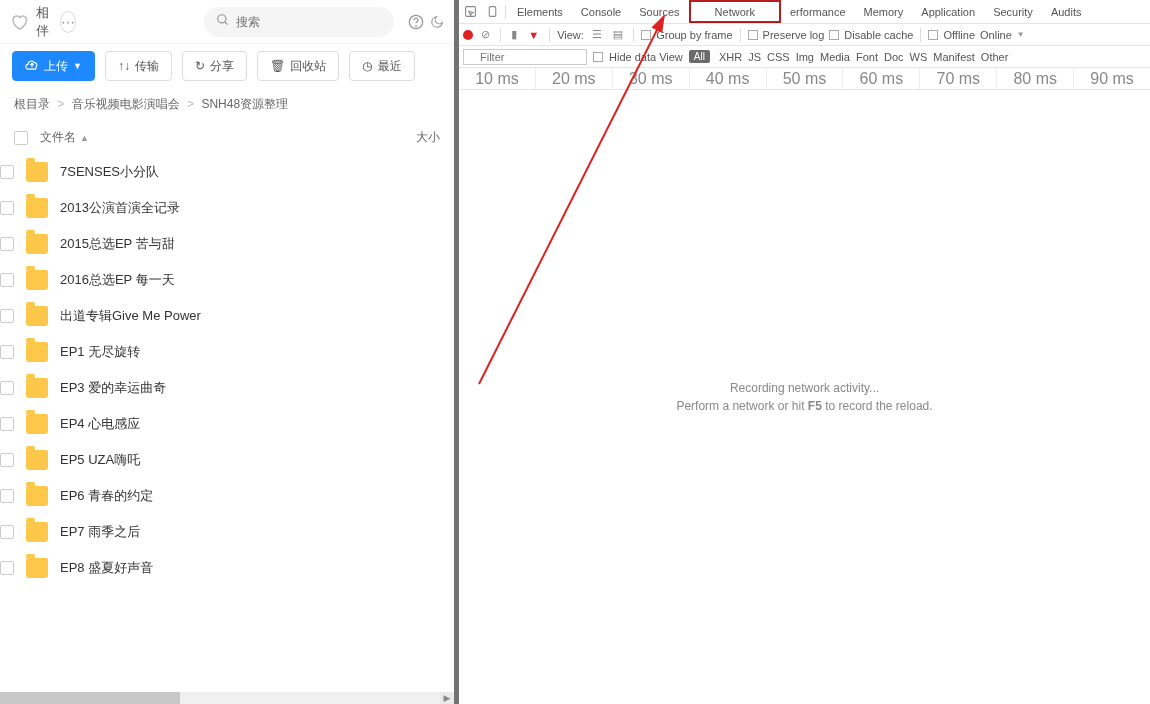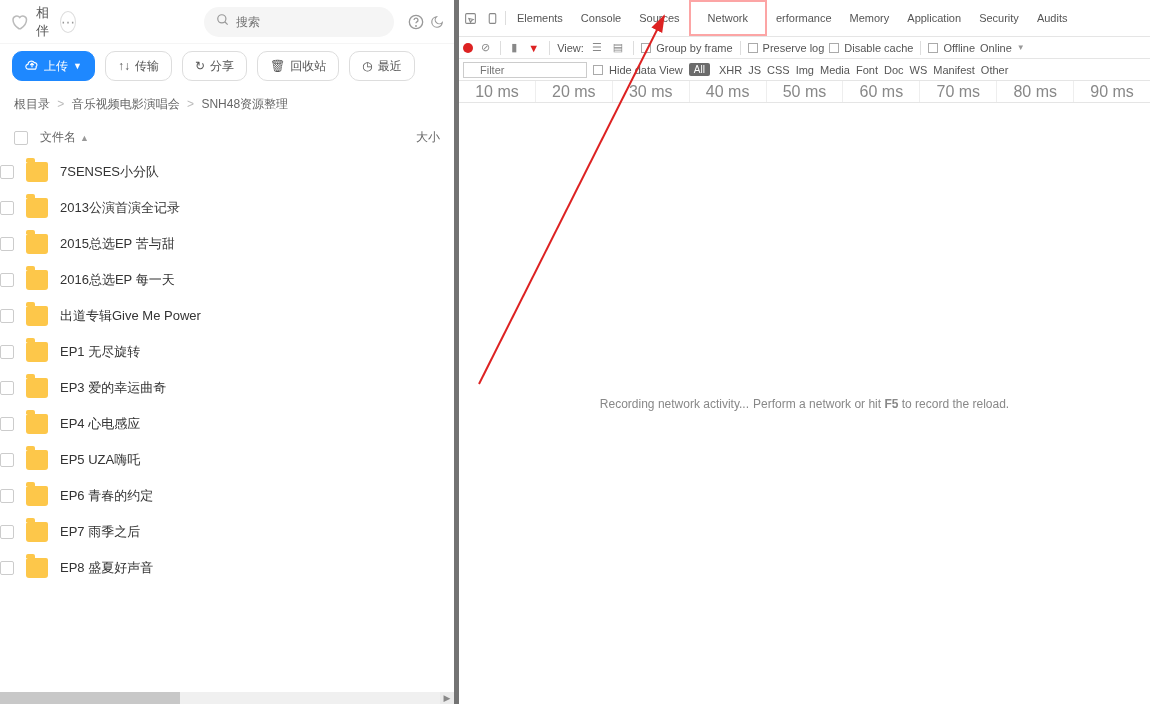--- a/index.html
+++ b/index.html
@@ -6,56 +6,56 @@
 body{display:flex;width:1150px;height:704px;overflow:hidden;background:#fff;color:#333;font-size:12px}
 .left{width:459px;border-right:5px solid #737373;display:flex;flex-direction:column;position:relative}
 .topbar{height:44px;display:flex;align-items:center;padding:0 10px;gap:8px;border-bottom:1px solid #f5f5f5}
 .heart-icon{width:20px;height:20px;display:flex;align-items:center;justify-content:center;color:#999}
 .topbar-title{font-size:13px;color:#555}
 .more-icon{width:22px;height:22px;border:1px solid #ddd;border-radius:50%;display:flex;align-items:center;justify-content:center;color:#999;font-size:14px}
 .search-wrap{flex:1;height:30px;display:flex;align-items:center;background:#f5f5f5;border-radius:15px;padding:0 12px;gap:6px;max-width:190px;margin-left:120px}
 .search-input{border:none;background:transparent;outline:none;flex:1;font-size:12px;color:#000000}
 .help-icon{width:22px;height:22px;display:flex;align-items:center;justify-content:center;color:#888;font-size:14px;margin-left:6px}
 .actionbar{height:44px;display:flex;align-items:center;padding:0 12px;gap:10px}
-.btn{height:30px;display:flex;align-items:center;gap:5px;padding:0 12px;border:1px solid #ddd;border-radius:10px;cursor:pointer;font-size:12px;color:#555;background:#fff}
+.btn{height:30px;display:flex;align-items:center;gap:5px;padding:0 12px;border:1px solid #ddd;border-radius:4px;cursor:pointer;font-size:12px;color:#555;background:#fff}
 .btn.primary{background:#1e88ff;color:#fff;border-color:#1e88ff}
 .btn .ic{font-size:12px}
 .crumbs{padding:8px 14px;color:#666;font-size:12px}
 .crumbs .sep{margin:0 4px;color:#bbb}
 .list-head{display:flex;align-items:center;padding:8px 14px;color:#666;font-size:12px}
 .chk{width:14px;height:14px;border:1px solid #ccc;border-radius:2px;margin-right:12px;flex-shrink:0}
 .col-name{flex:1;display:flex;align-items:center;gap:4px}
 .col-size{width:40px;text-align:right}
 .file-list{flex:1;overflow-y:auto}
 .file-row{display:flex;align-items:center;padding:8px 0;cursor:pointer}
 .folder-icon{width:22px;height:20px;background:#fdc74a;border-radius:2px 2px 3px 3px;margin-right:12px;position:relative;flex-shrink:0}
 .folder-icon:before{content:"";position:absolute;top:-4px;left:0;width:9px;height:4px;background:#fdc74a;border-radius:2px 2px 0 0}
 .file-name{font-size:13px;color:#333}
 .hscroll{height:12px;background:#f0f0f0;position:relative}
 .hscroll-thumb{position:absolute;left:0;top:0;width:180px;height:100%;background:#c8c8c8}
 .hscroll-arrow{position:absolute;right:0;top:0;width:14px;height:12px;display:flex;align-items:center;justify-content:center;color:#888;font-size:9px;background:#eaeaea}
 .right{flex:1;display:flex;flex-direction:column;position:relative;background:#fff}
-.dev-tabs{height:37px;display:flex;align-items:center;border-bottom:1px solid #e5e5e5;font-size:11px;color:#555}
+.dev-tabs{height:24px;display:flex;align-items:center;border-bottom:1px solid #e5e5e5;font-size:11px;color:#555}
 .dev-tabic{width:22px;height:22px;display:flex;align-items:center;justify-content:center;color:#888;cursor:pointer}
 .dev-tab{padding:0 9px;height:100%;display:flex;align-items:center;cursor:pointer}
-.dev-tab.highlight{border:2px solid #fca5a5;padding:0 17px}
+.dev-tab.highlight{border:2px solid #b91c1c;padding:0 24px}
 .dev-toolbar{height:22px;display:flex;align-items:center;border-bottom:1px solid #e5e5e5;font-size:11px;color:#555;gap:5px;padding:0 4px}
 .rec-dot{width:10px;height:10px;border-radius:50%;background:#d22}
 .tb-ic{color:#888;padding:0 3px}
 .tb-label{color:#555}
 .tb-chk{width:10px;height:10px;border:1px solid #aaa}
 .tb-sep{width:1px;height:14px;background:#ddd;margin:0 2px}
 .dev-filter{height:22px;display:flex;align-items:center;border-bottom:1px solid #e5e5e5;font-size:11px;color:#555;gap:6px;padding:0 4px}
 .filter-input{border:1px solid #ccc;height:16px;padding:0 16px;width:124px;font-size:11px;outline:none;color:#888}
 .filter-chip{background:#6b6b6b;color:#fff;padding:1px 5px;border-radius:2px;font-size:10px}
 .filter-opt{padding:0 3px;cursor:pointer}
 .timeline{height:22px;border-bottom:1px solid #e5e5e5;display:flex;font-size:16px;color:#888;position:relative}
 .tl-tick{flex:1;text-align:center;border-left:1px solid #eee;line-height:22px}
 .tl-tick:first-child{border-left:none}
-.dev-body{flex:1;display:flex;flex-direction:row;align-items:center;justify-content:center;color:#888;font-size:12px;gap:4px}
+.dev-body{flex:1;display:flex;flex-direction:column;align-items:center;justify-content:center;color:#888;font-size:12px;gap:4px}
 .arrow-svg{position:absolute;top:14px;left:0;width:100%;height:400px;pointer-events:none;z-index:5}
 </style>
 </head>
 <body>
 
 <div class="left">
   <div class="topbar">
     <span class="heart-icon">
       <svg width="18" height="18" viewBox="0 0 24 24" fill="none" stroke="#bbb" stroke-width="2">
           <path d="M12 21s-8-5-8-12a5 5 0 0 1 9-3 5 5 0 0 1 9 3c0 7-8 12-8 12z"></path>

